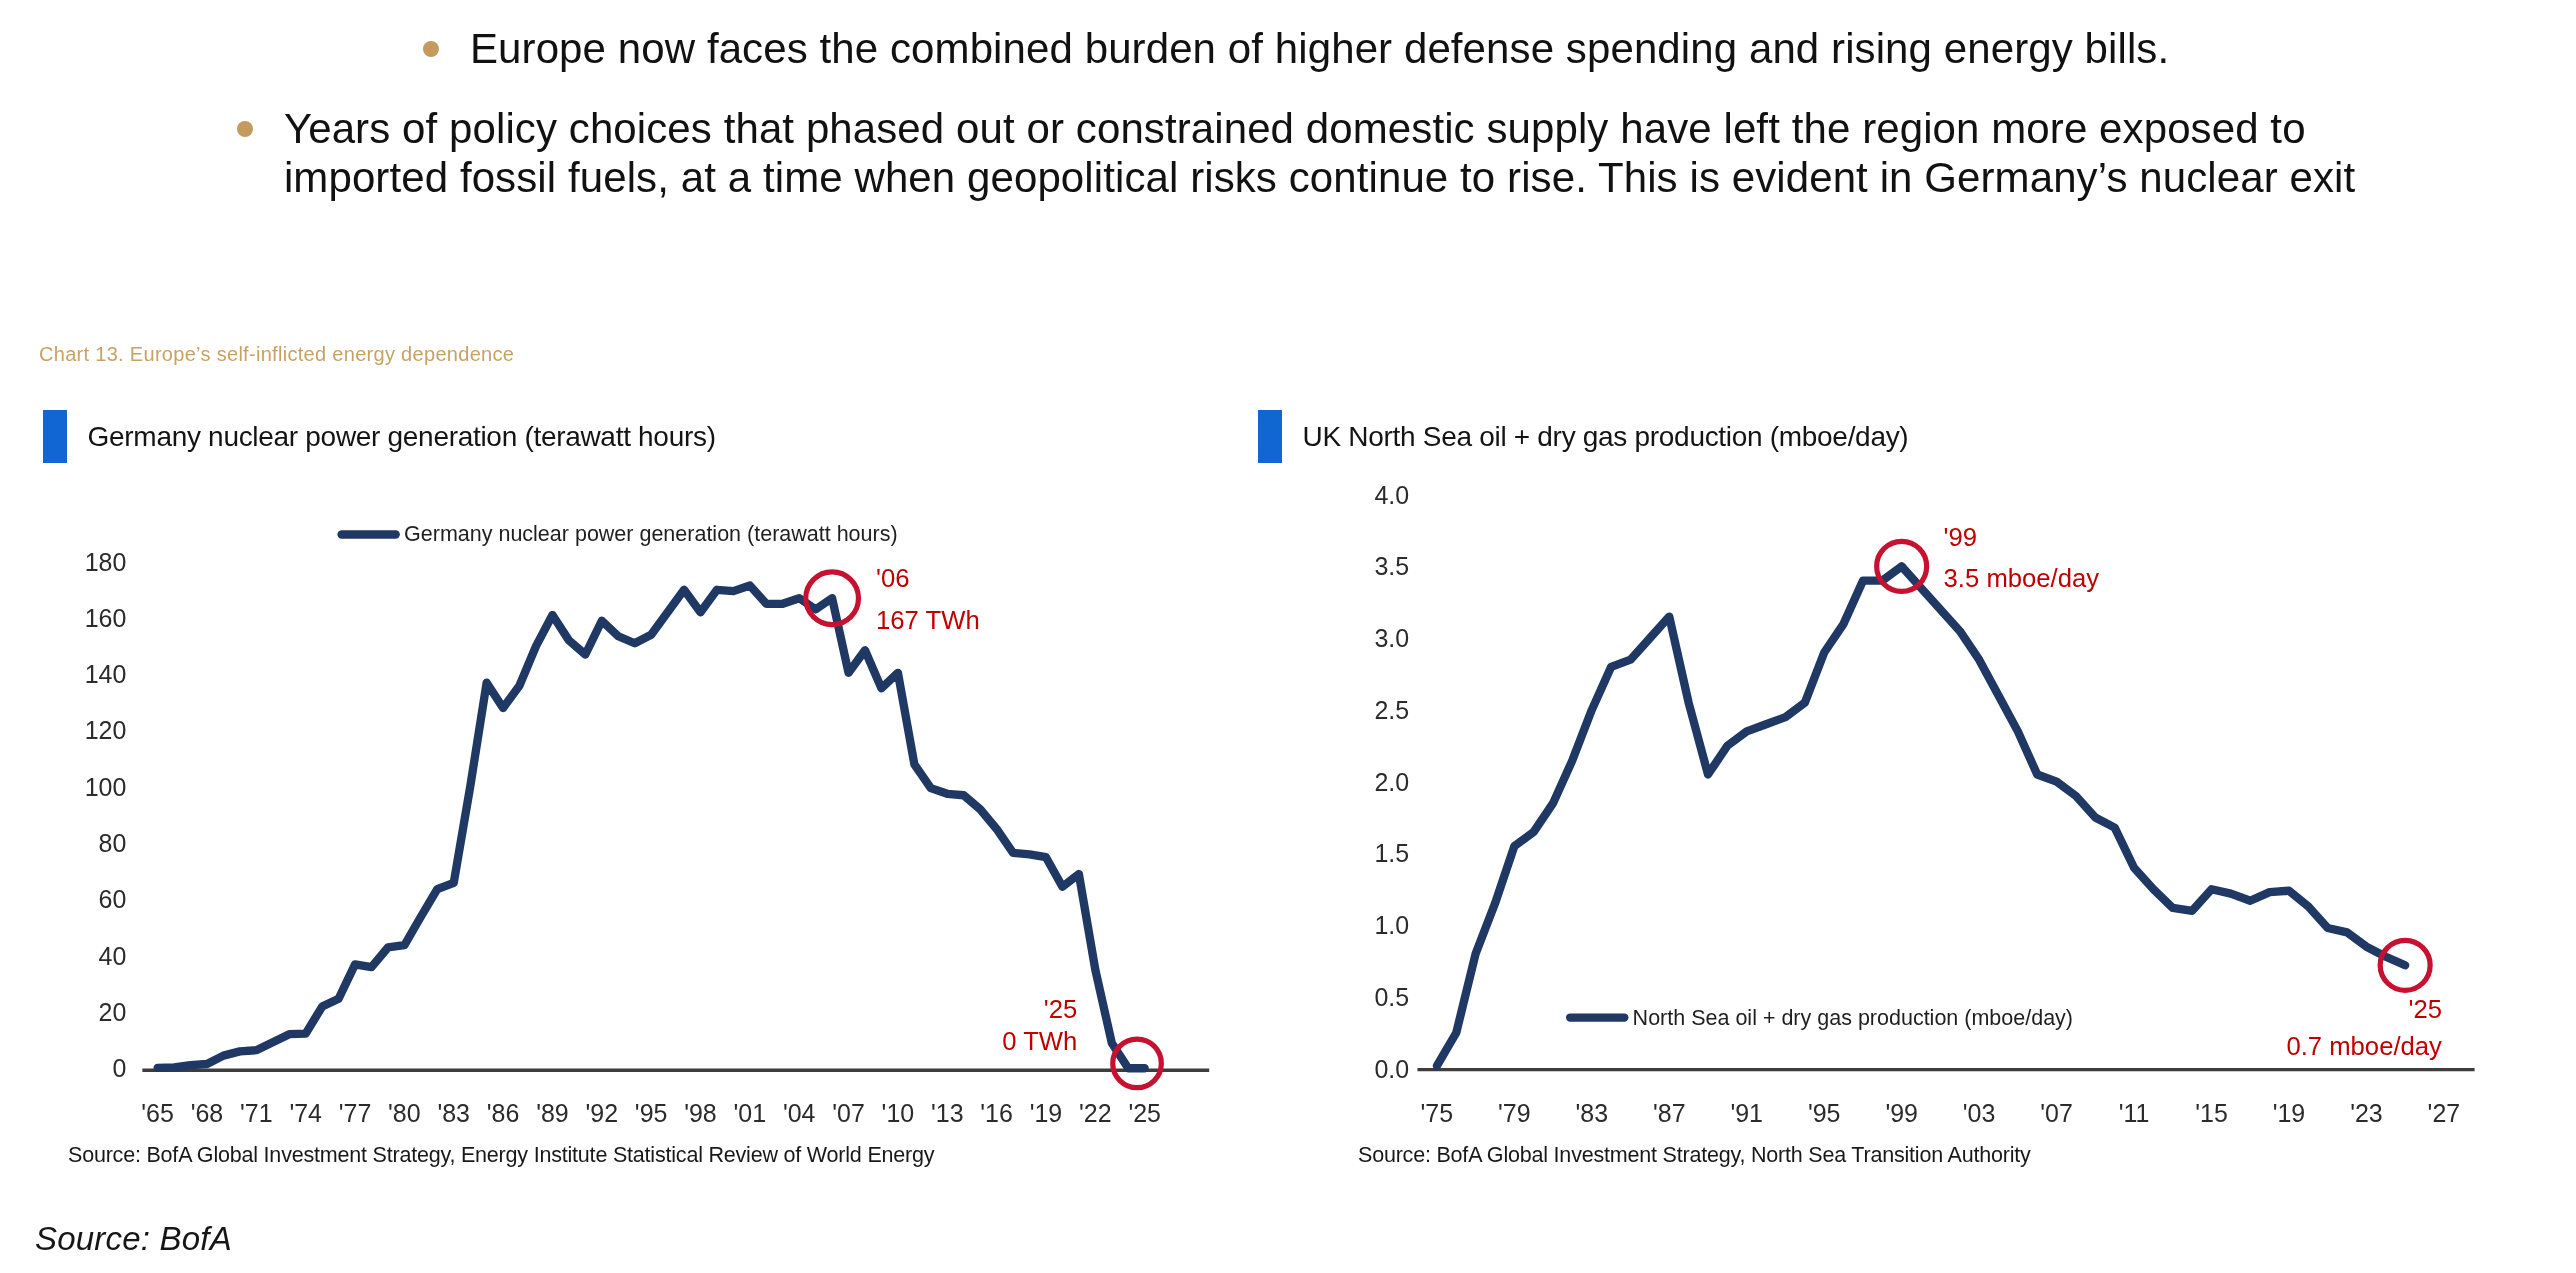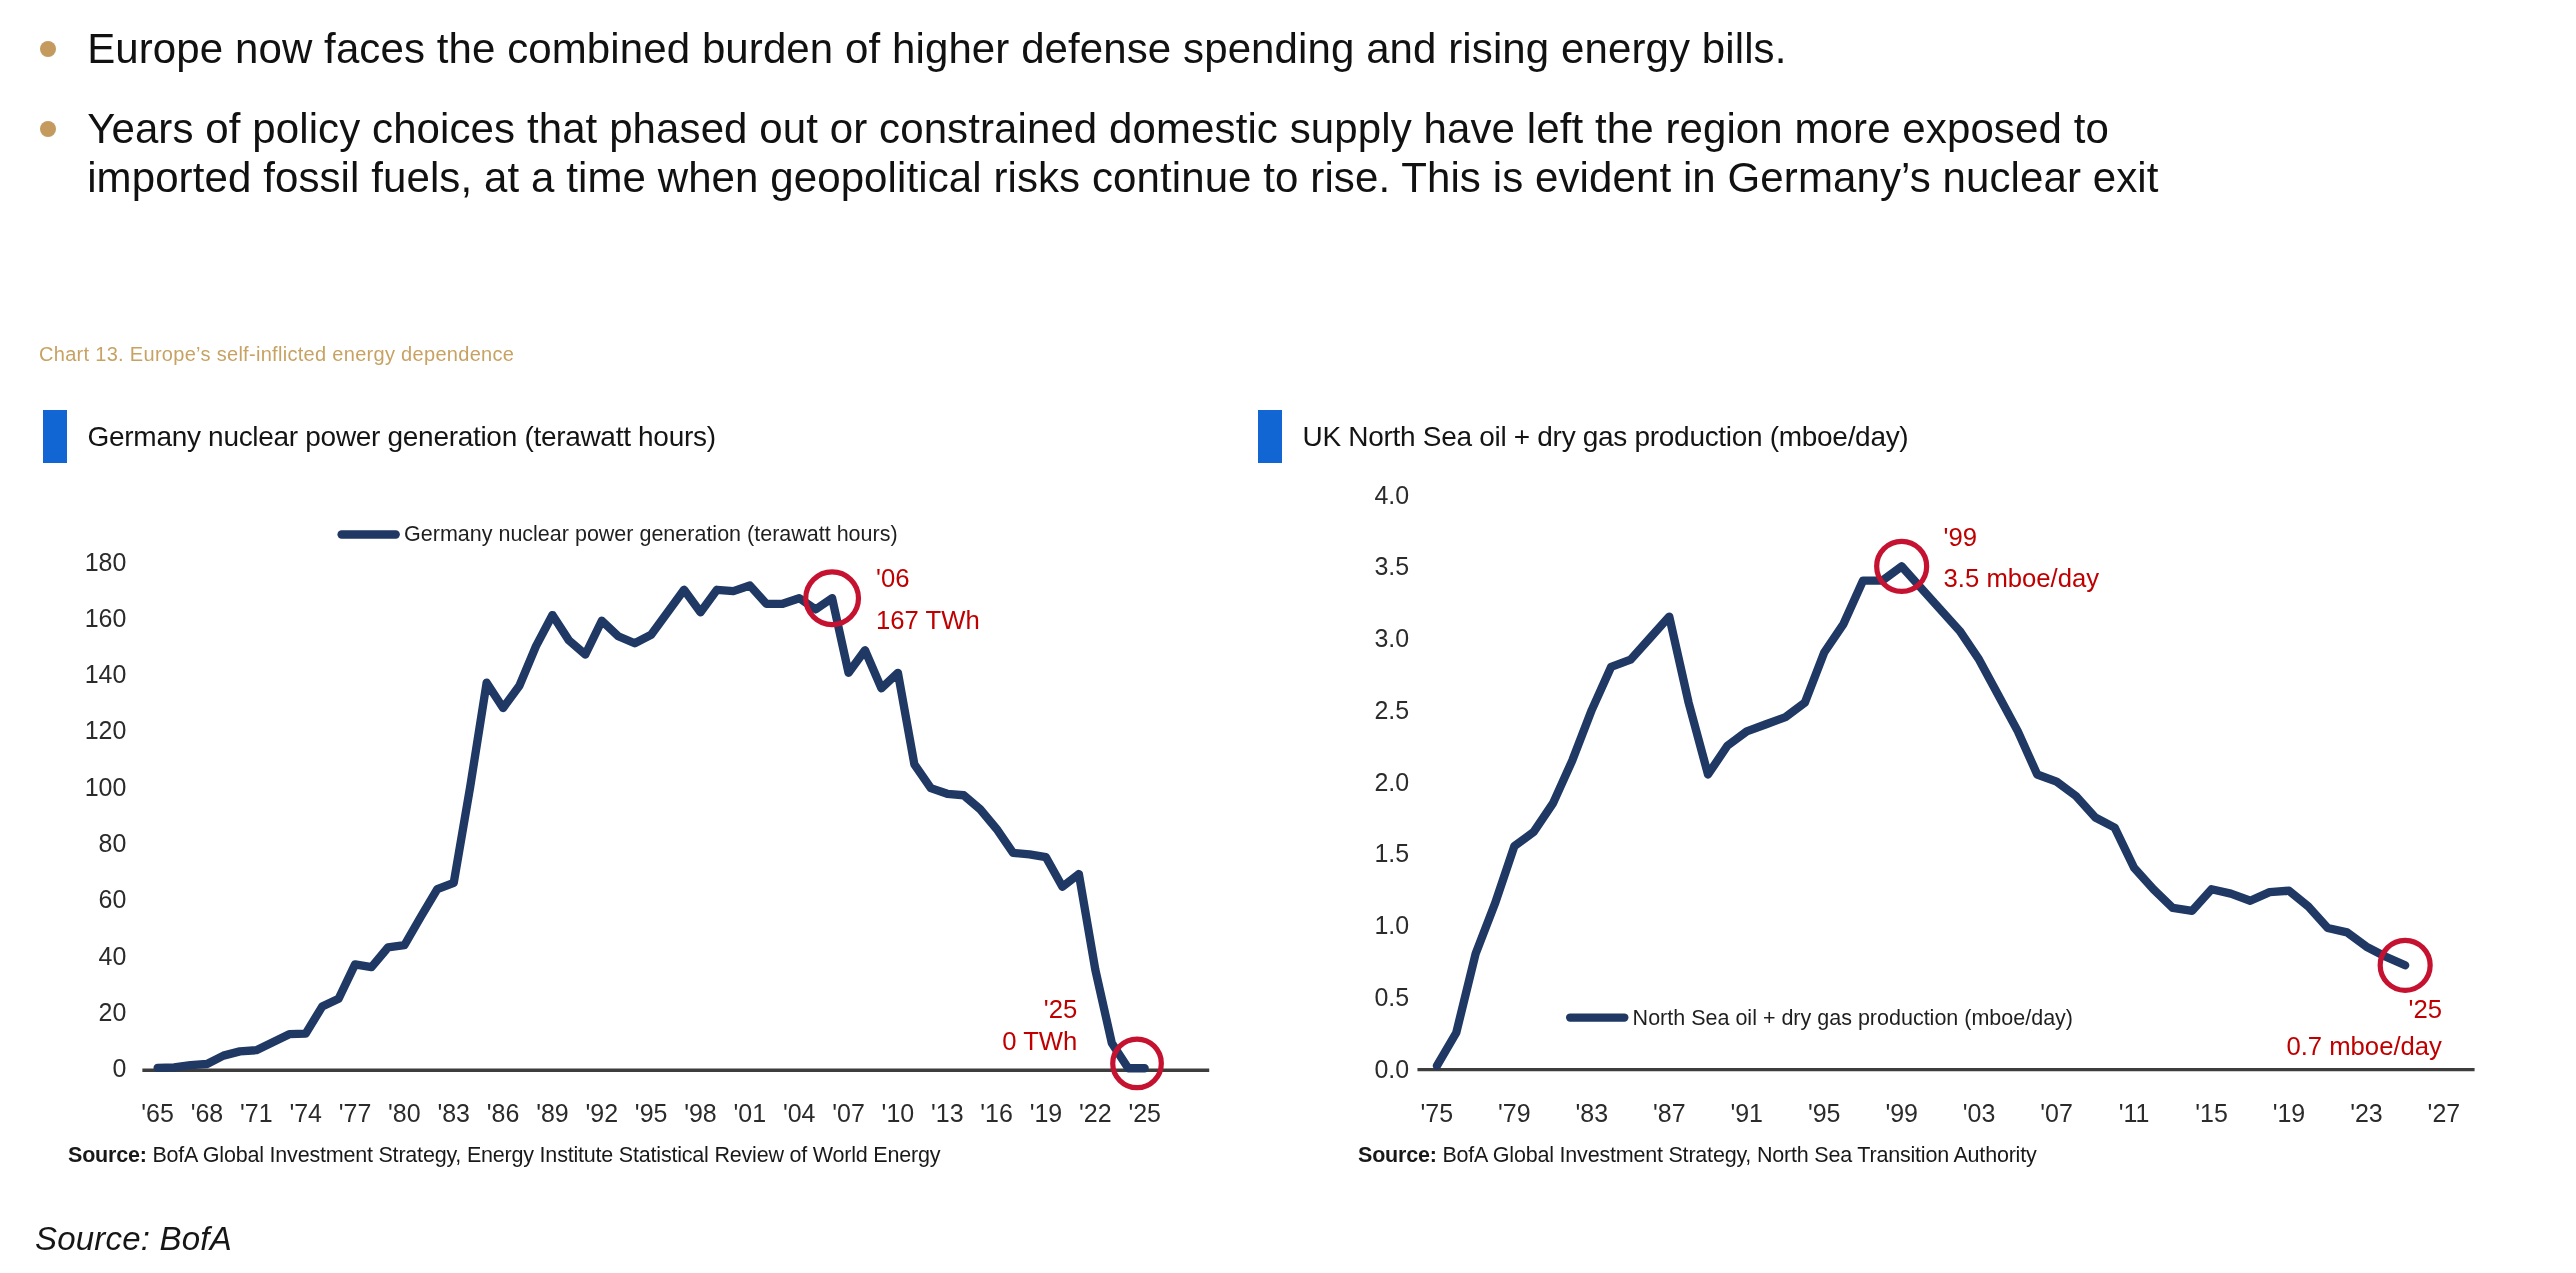--- a/index.html
+++ b/index.html
@@ -1,35 +1,35 @@
 <!DOCTYPE html>
 <html style="font-size:11px"><head>
 <meta charset="utf-8">
 <style>
   html,body{margin:0;padding:0;background:#fff;}
   .page{position:relative;width:2576px;height:1273px;background:#ffffff;overflow:hidden;
         font-family:"Liberation Sans", sans-serif;}
   
   .bullets{position:absolute;left:36px;top:23.6px;width:2516px;}
-  .bullet-row{display:flex;align-items:flex-start;margin-bottom:31px;}
+  .bullet-row{display:flex;align-items:flex-start;margin-bottom:31px;justify-content:center;}
   .bullet-dot{flex:0 0 auto;width:16px;height:16px;border-radius:50%;margin:17.4px 31px 0 4.2px;}
   .bullet-lines{font-size:42px;line-height:49px;color:#111;letter-spacing:0.1px;}
   
   .section-title{position:absolute;left:39px;top:343px;font-size:20px;letter-spacing:0.3px;}
   
   .panel-header{position:absolute;top:410px;display:flex;align-items:center;height:53px;}
   .panel-header.left{left:43px;} .panel-header.right{left:1258px;align-items:center;}
   .header-marker{width:23.6px;height:53px;margin-right:21px;}
   .panel-title{font-size:28px;color:#141414;letter-spacing:-0.3px;}
   
   .charts-svg{position:absolute;left:0;top:0;width:2576px;height:1273px;}
   
   .panel-source{position:absolute;top:1143px;font-size:21.5px;color:#191919;letter-spacing:-0.2px;}
   .panel-source.left{left:68px;} .panel-source.right{left:1358px;}
-  .src-bold{font-weight:bold;}
+  .src-bold{font-weight:normal;}
   .footer-source{position:absolute;left:35px;top:1220px;font-size:33px;color:#161616;letter-spacing:0.2px;font-style:italic;}
 </style>
 </head>
 <body>
 
 <div class="page">
 
   <div class="bullets" id="bullets">
       <div class="bullet-row">
         <div class="bullet-dot" style="background: rgb(196, 154, 94);"></div>

